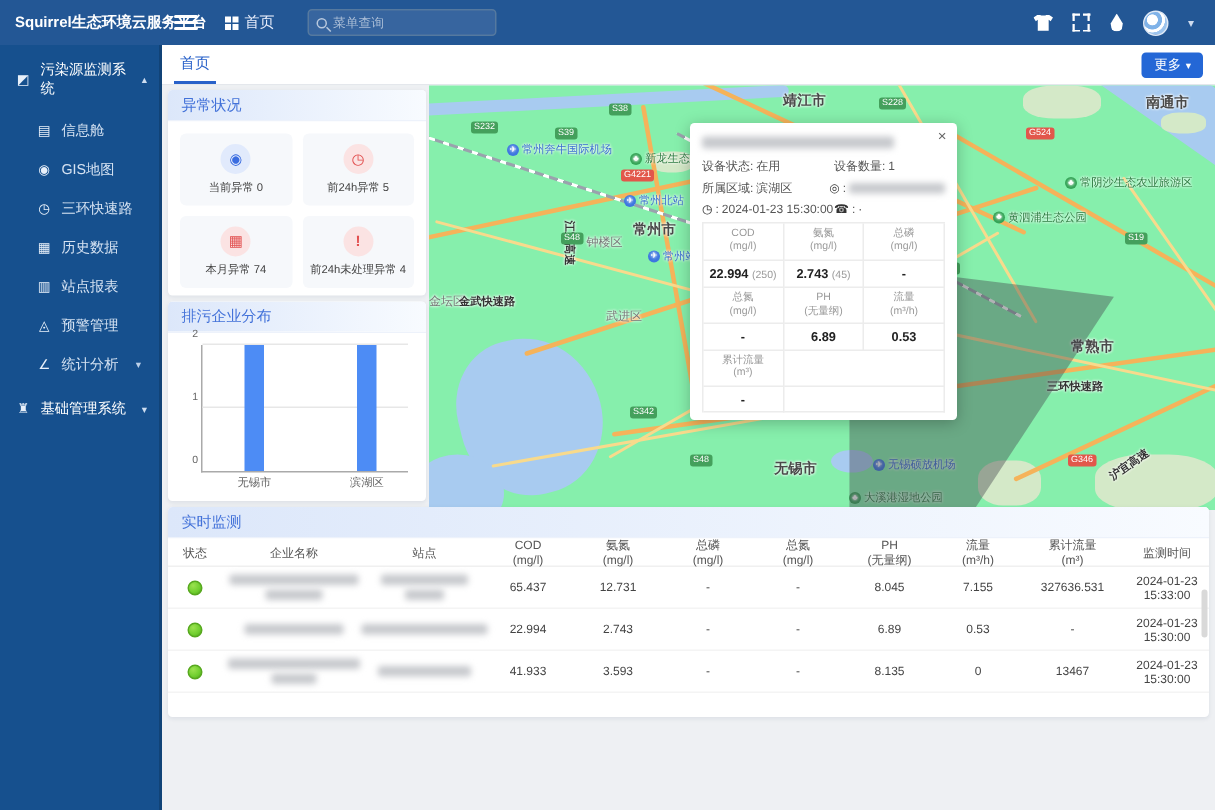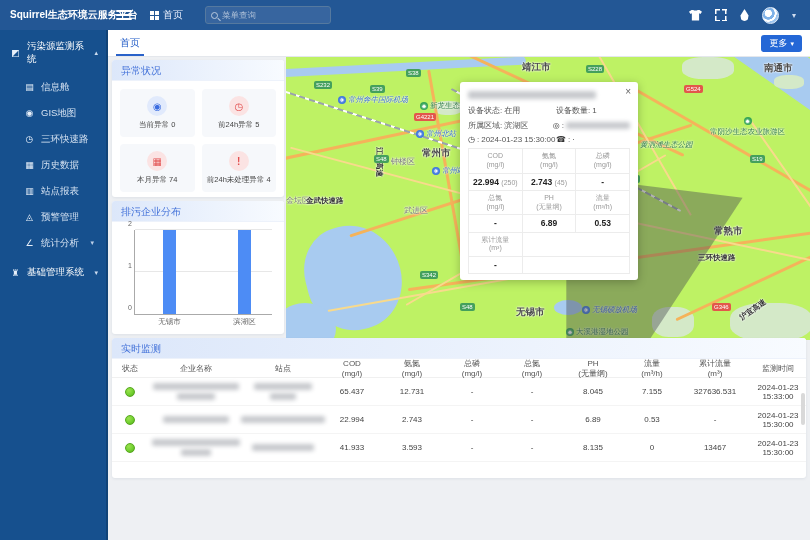--- a/index.html
+++ b/index.html
@@ -73,37 +73,37 @@
   
   .p-chart { left:4px; top:171px; width:172px; height:133px; }
   .chart-body { position:relative; height:105px; margin:4px 8px 0 8px; }
   .plot { position:absolute; left:14px; right:4px; top:4px; bottom:16px; border-left:1px solid #aaa; border-bottom:1px solid #aaa; }
   .gridline { position:absolute; left:0; right:0; height:1px; background:#e7e7e7; }
   .ytick { position:absolute; left:-13px; width:10px; text-align:right; font-size:7px; color:#666; transform:translateY(-50%); }
   .bar { position:absolute; bottom:0; width:13px; background:#4d8cf5; }
   .xlab { position:absolute; bottom:-13px; font-size:7.5px; color:#666; transform:translateX(-50%); white-space:nowrap; }
 
   
-  .map { position:absolute; left:178px; top:27px; width:524px; height:283px; background:#bef264; overflow:hidden; }
+  .map { position:absolute; left:178px; top:27px; width:524px; height:283px; background:#86efac; overflow:hidden; }
   .water { position:absolute; background:#a8cbf0; }
   .greenpatch { position:absolute; background:#d4e9c8; border-radius:40%; }
   .road { position:absolute; border-radius:2px; }
   .road.o { height:3px; background:#f5b35a; }
   .road.y { height:2px; background:#f8da8c; }
   .road.rail { height:2px; background:repeating-linear-gradient(90deg,#9aa2ad 0 6px,#fff 6px 10px); }
   .shield { position:absolute; font-size:6px; color:#fff; border-radius:2px; padding:0.5px 2px; line-height:7px; }
   .shield.g { background:#44a05c; } .shield.r { background:#e2574b; }
   .mlabel { position:absolute; white-space:nowrap; text-shadow:0 0 2px #fff,0 0 2px #fff; }
   .mlabel.city { font-size:9.5px; color:#4a4a4a; font-weight:bold; }
   .mlabel.district { font-size:8px; color:#777; }
   .mlabel.roadname { font-size:7.5px; color:#333; font-weight:bold; }
   .mlabel.poi { font-size:7.5px; display:flex; align-items:center; gap:2px; }
   .poi-dot { width:8px; height:8px; border-radius:50%; color:#fff; font-size:5.5px; line-height:8px; text-align:center; flex:0 0 auto; }
   .poi.green { color:#2f7d43; } .poi.green .poi-dot { background:#35a457; }
-  .poi.blue { color:#3a6fd0;font-style:italic; } .poi.blue .poi-dot { background:#3d76e0; }
+  .poi.blue { color:#3a6fd0; } .poi.blue .poi-dot { background:#3d76e0; }
   .wedge { position:absolute; left:268px; top:108px; width:205px; height:182px; background:rgba(70,72,78,.42);
     clip-path:polygon(6% 6%, 92% 18%, 46% 97%, 6% 97%); filter:blur(2px); }
 
   
   .popup { position:absolute; left:174px; top:25px; width:178px; height:198px; background:#fff; border-radius:3px;
     box-shadow:0 2px 10px rgba(0,0,0,.25); padding:7px 8px; z-index:10; }
   .pp-close { position:absolute; right:7px; top:4px; font-size:10px; color:#666; cursor:pointer; }
   .blur-bar { background:#c7c9cd; border-radius:2px; filter:blur(2px); }
   .pp-title { height:8px; width:128px; margin:2px 0 6px 0; }
   .pp-row { display:flex; font-size:8px; color:#555; margin-bottom:4px; }
@@ -305,25 +305,25 @@
           <span>常州站</span>
         </div>
         <div class="mlabel poi blue" style="left: 296px; top: 248px;">
           <span class="poi-dot">✈</span>
           <span>无锡硕放机场</span>
         </div>
         <div class="mlabel poi green" style="left: 134px; top: 44px;">
           <span class="poi-dot">♣</span>
           <span>新龙生态林</span>
         </div>
-        <div class="mlabel poi green" style="left: 344px; top: 83px; font-style: italic;">
+        <div class="mlabel poi green" style="left: 376px; top: 83px;">
           <span class="poi-dot">♣</span>
           <span>黄泗浦生态公园</span>
         </div>
-        <div class="mlabel poi green" style="left: 424px; top: 60px; flex-direction: column;">
+        <div class="mlabel poi green" style="left: 424px; top: 60px;">
           <span class="poi-dot">♣</span>
           <span>常阴沙生态农业旅游区</span>
         </div>
         <div class="mlabel poi green" style="left: 280px; top: 270px;">
           <span class="poi-dot">♣</span>
           <span>大溪港湿地公园</span>
         </div>
         <div class="shield g" style="left: 28px; top: 24px;">S232</div>
         <div class="shield g" style="left: 84px; top: 28px;">S39</div>
         <div class="shield g" style="left: 120px; top: 12px;">S38</div>

